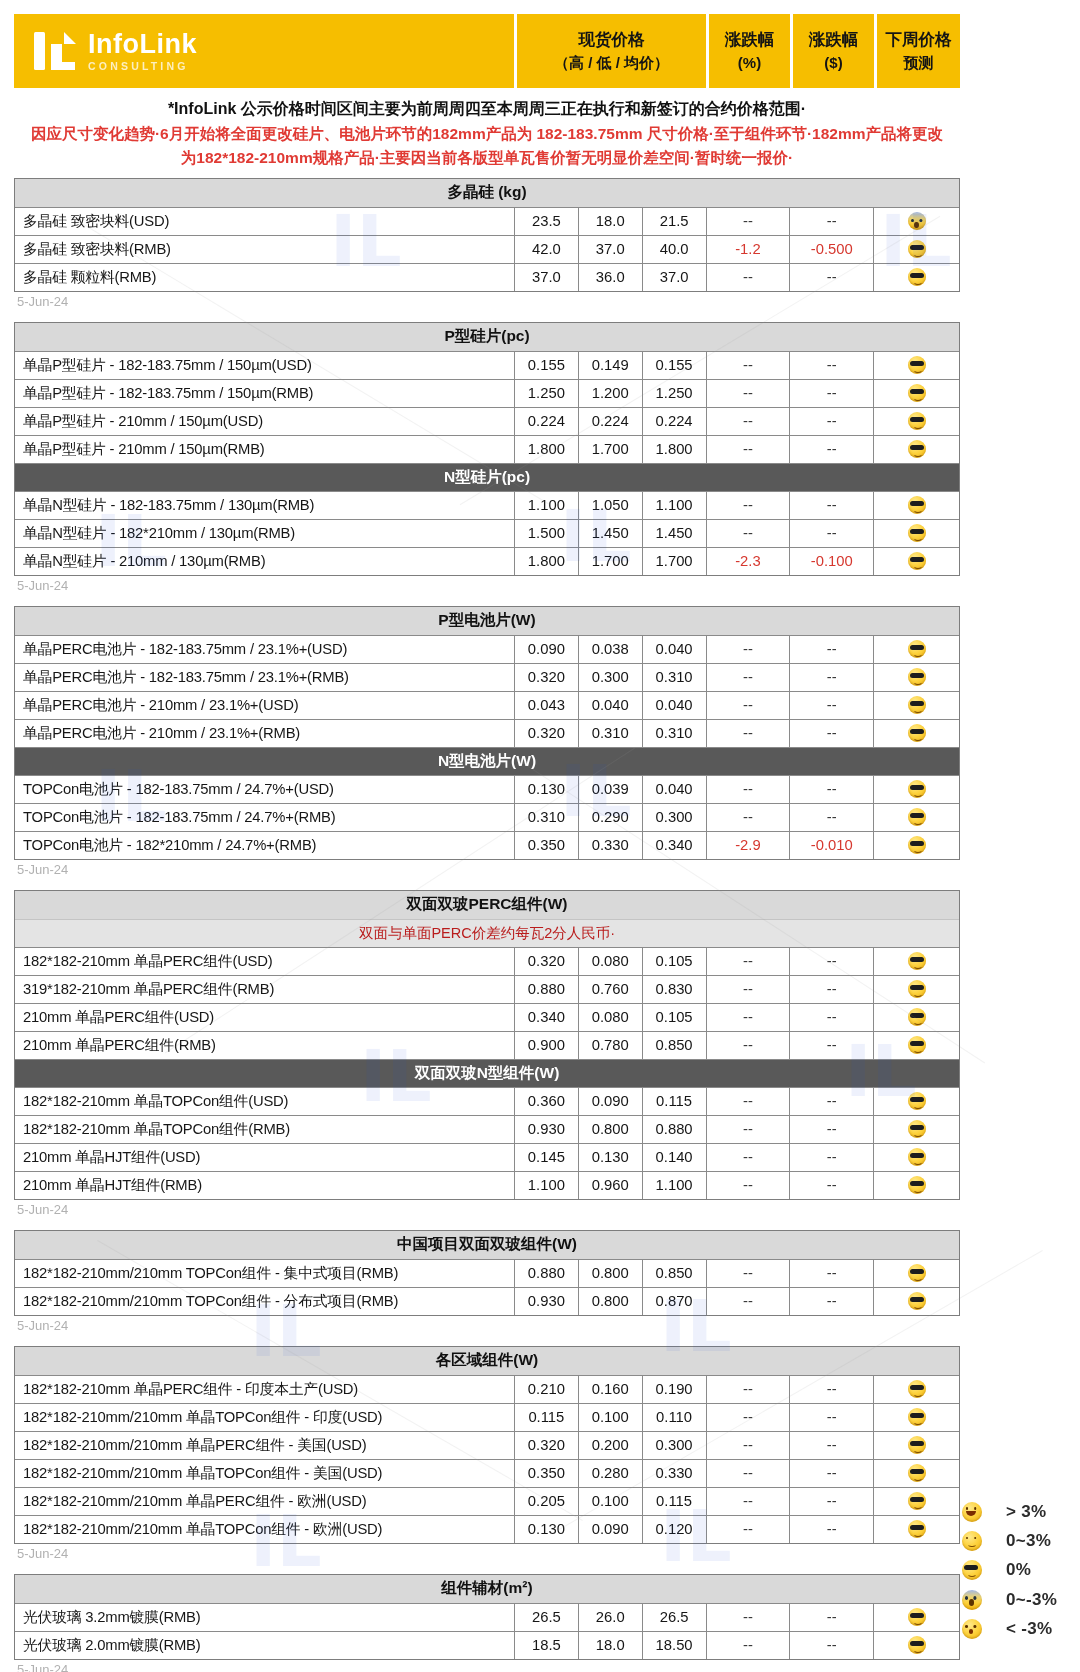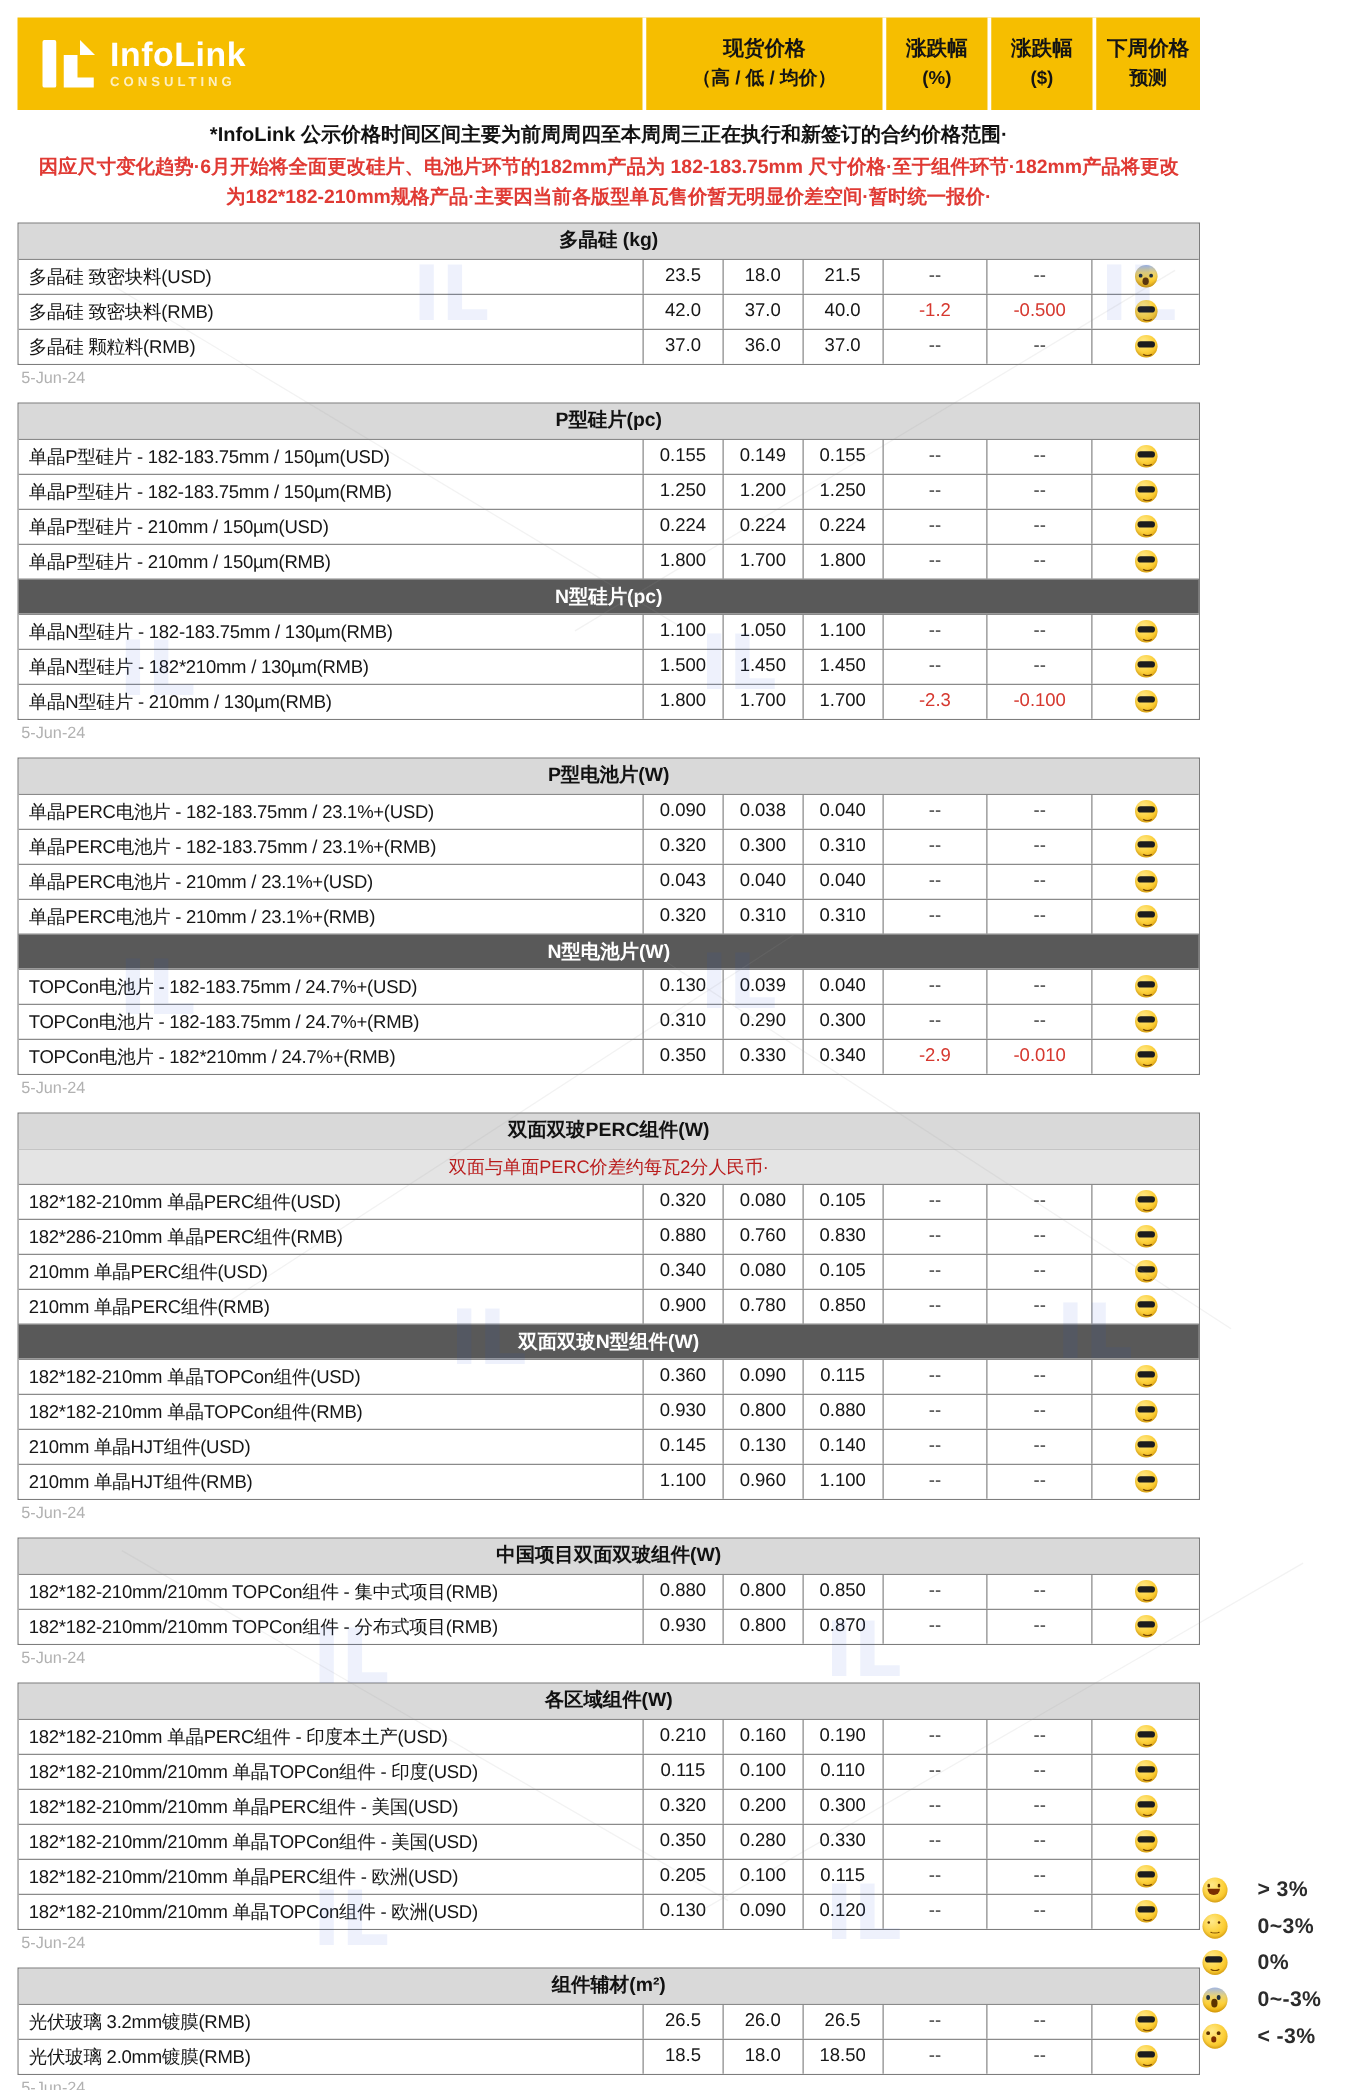--- a/index.html
+++ b/index.html
@@ -68,21 +68,21 @@
   .e-pout::after   { content:""; position:absolute; left:6.8px; top:10.2px; width:4.6px; height:4.6px; background:#7b2d00; border-radius:50%; }
 
   
   .legend { position:absolute; left:962px; top:1497px; width:112px; z-index:3; }
   .litem { display:flex; align-items:center; height:29.4px; }
   .litem .emoji { width:20px; height:20px; flex:0 0 20px; }
   .llabel { margin-left:24px; font-size:17px; font-weight:700; color:#2c2c2c; white-space:nowrap; letter-spacing:.3px; }
 
   
   .wm-layer { position:absolute; inset:0; z-index:4; pointer-events:none; }
-  .wm { position:absolute; font-size:61px; font-weight:700; color:#1d4ed8; opacity:.07; font-family:"DejaVu Sans",sans-serif;text-align:center; }
+  .wm { position:absolute; font-size:71px; font-weight:700; color:#1d4ed8; opacity:.07; font-family:"DejaVu Sans",sans-serif;text-align:center; }
   .wline { position:absolute; width:560px; border-top:1.5px solid #9a9a9a; opacity:.13; }
 </style>
 </head>
 <body>
 
 <div class="sheet">
 
   <div class="top-header">
     <div class="logo-cell">
       <div class="logo">
@@ -331,21 +331,21 @@
           <div class="c c-high">0.320</div>
           <div class="c c-low">0.080</div>
           <div class="c c-avg">0.105</div>
           <div class="c c-pct dash">--</div>
           <div class="c c-usd dash">--</div>
           <div class="c c-fc">
             <span class="emoji e-sunglasses"></span>
           </div>
         </div>
         <div class="row">
-          <div class="c c-name">182*286-210mm 单晶PERC组件(RMB)</div>
+          <div class="c c-name">319*182-210mm 单晶PERC组件(RMB)</div>
           <div class="c c-high">0.880</div>
           <div class="c c-low">0.760</div>
           <div class="c c-avg">0.830</div>
           <div class="c c-pct dash">--</div>
           <div class="c c-usd dash">--</div>
           <div class="c c-fc">
             <span class="emoji e-sunglasses"></span>
           </div>
         </div>
         <div class="row">

